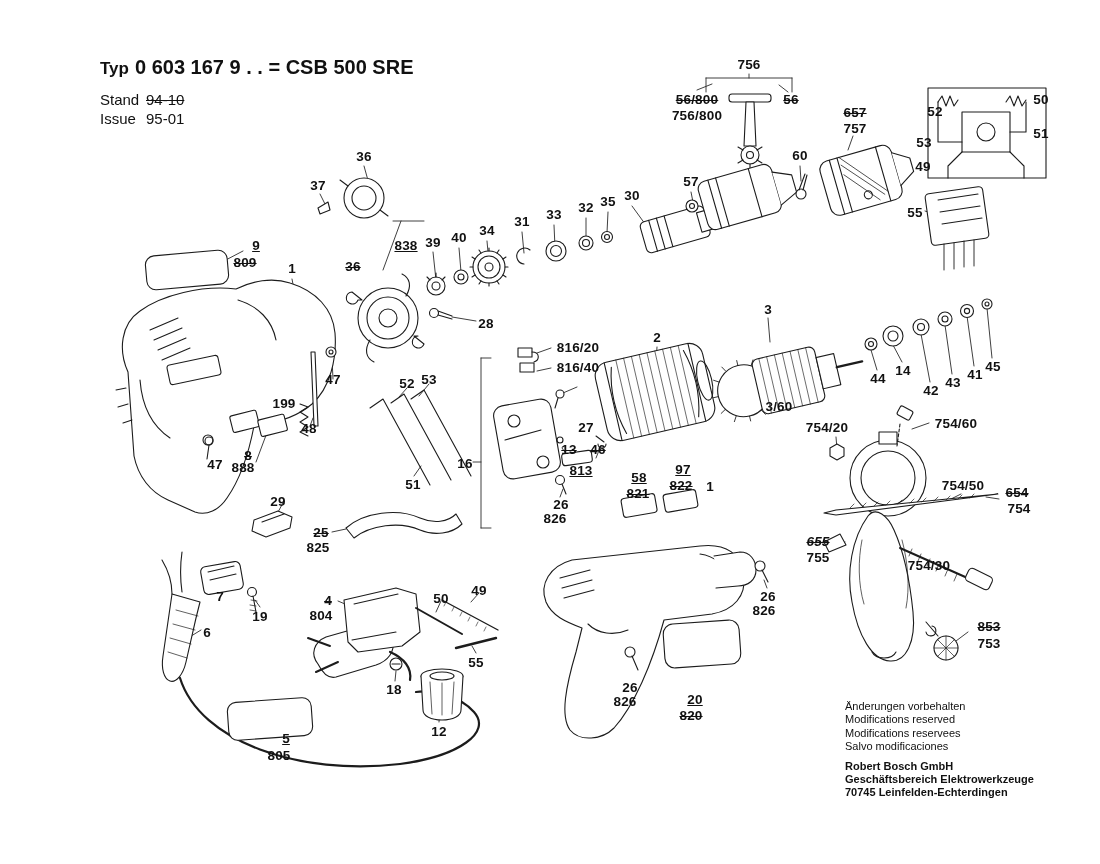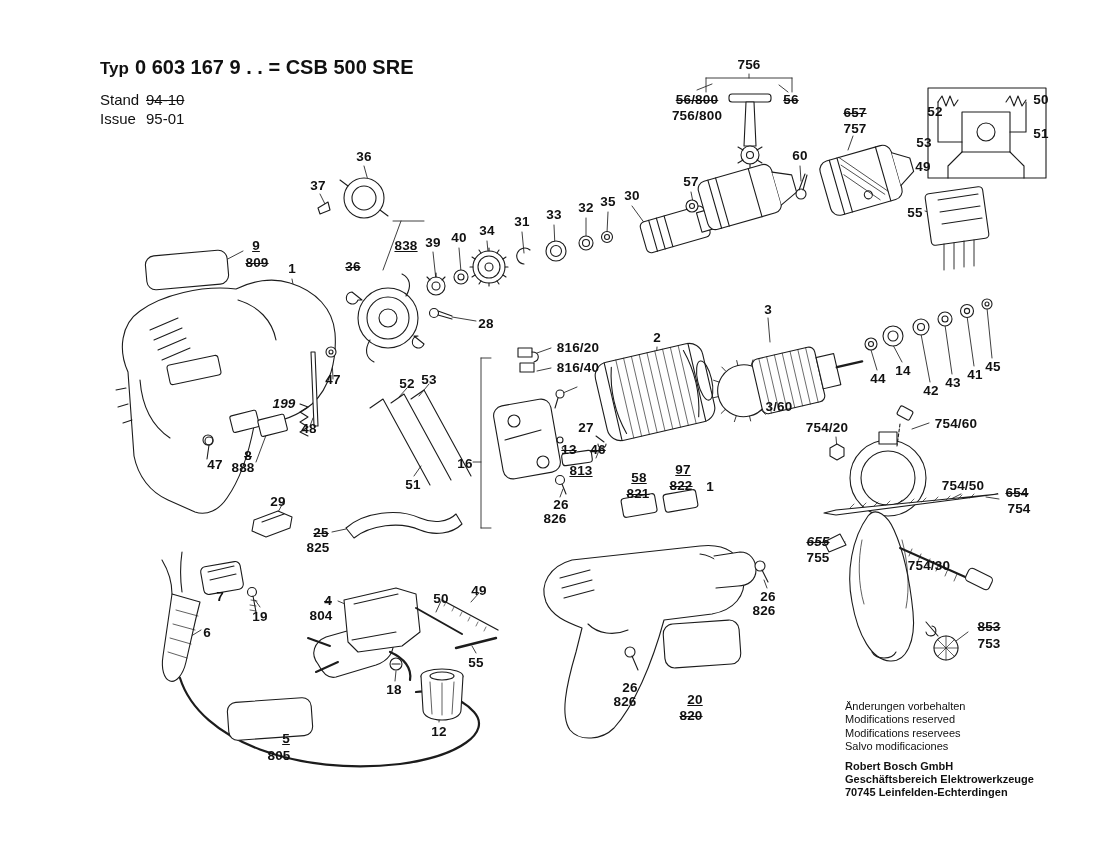--- a/index.html
+++ b/index.html
@@ -407,38 +407,38 @@
     <div class="plabel underline" style="left: 406px; top: 205px; margin-top: 34px;">838</div>
     <div class="plabel" style="left: 433px; top: 236px;">39</div>
     <div class="plabel" style="left: 459px; top: 231px;">40</div>
     <div class="plabel" style="left: 487px; top: 224px;">34</div>
     <div class="plabel" style="left: 522px; top: 215px;">31</div>
     <div class="plabel" style="left: 554px; top: 208px;">33</div>
     <div class="plabel" style="left: 586px; top: 201px;">32</div>
     <div class="plabel" style="left: 608px; top: 195px;">35</div>
     <div class="plabel" style="left: 632px; top: 189px;">30</div>
     <div class="plabel underline" style="left: 256px; top: 239px;">9</div>
-    <div class="plabel strike" style="left: 257px; top: 256px; text-align: right;">809</div>
+    <div class="plabel strike" style="left: 245px; top: 256px; text-align: right;">809</div>
     <div class="plabel" style="left: 292px; top: 262px;">1</div>
     <div class="plabel strike" style="left: 353px; top: 260px;">36</div>
     <div class="plabel" style="left: 486px; top: 317px;">28</div>
     <div class="plabel" style="left: 578px; top: 341px;">816/20</div>
     <div class="plabel" style="left: 578px; top: 361px;">816/40</div>
     <div class="plabel" style="left: 586px; top: 379px; margin-top: 42px;">27</div>
     <div class="plabel" style="left: 657px; top: 331px;">2</div>
     <div class="plabel" style="left: 768px; top: 303px;">3</div>
     <div class="plabel" style="left: 779px; top: 400px;">3/60</div>
     <div class="plabel" style="left: 878px; top: 372px;">44</div>
     <div class="plabel" style="left: 903px; top: 364px;">14</div>
     <div class="plabel" style="left: 931px; top: 384px;">42</div>
     <div class="plabel" style="left: 953px; top: 376px;">43</div>
     <div class="plabel" style="left: 975px; top: 368px;">41</div>
     <div class="plabel" style="left: 993px; top: 360px;">45</div>
     <div class="plabel" style="left: 333px; top: 373px;">47</div>
-    <div class="plabel" style="left: 284px; top: 397px; font-style: italic;">199</div>
+    <div class="plabel" style="left: 284px; top: 397px;">199</div>
     <div class="plabel" style="left: 309px; top: 422px;">48</div>
     <div class="plabel" style="left: 407px; top: 377px;">52</div>
     <div class="plabel" style="left: 429px; top: 373px;">53</div>
     <div class="plabel" style="left: 465px; top: 457px;">16</div>
     <div class="plabel strike" style="left: 569px; top: 443px;">13</div>
     <div class="plabel strike" style="left: 598px; top: 443px;">46</div>
     <div class="plabel underline" style="left: 581px; top: 464px;">813</div>
     <div class="plabel underline" style="left: 639px; top: 471px;">58</div>
     <div class="plabel strike" style="left: 638px; top: 487px;">821</div>
     <div class="plabel underline" style="left: 683px; top: 463px;">97</div>

